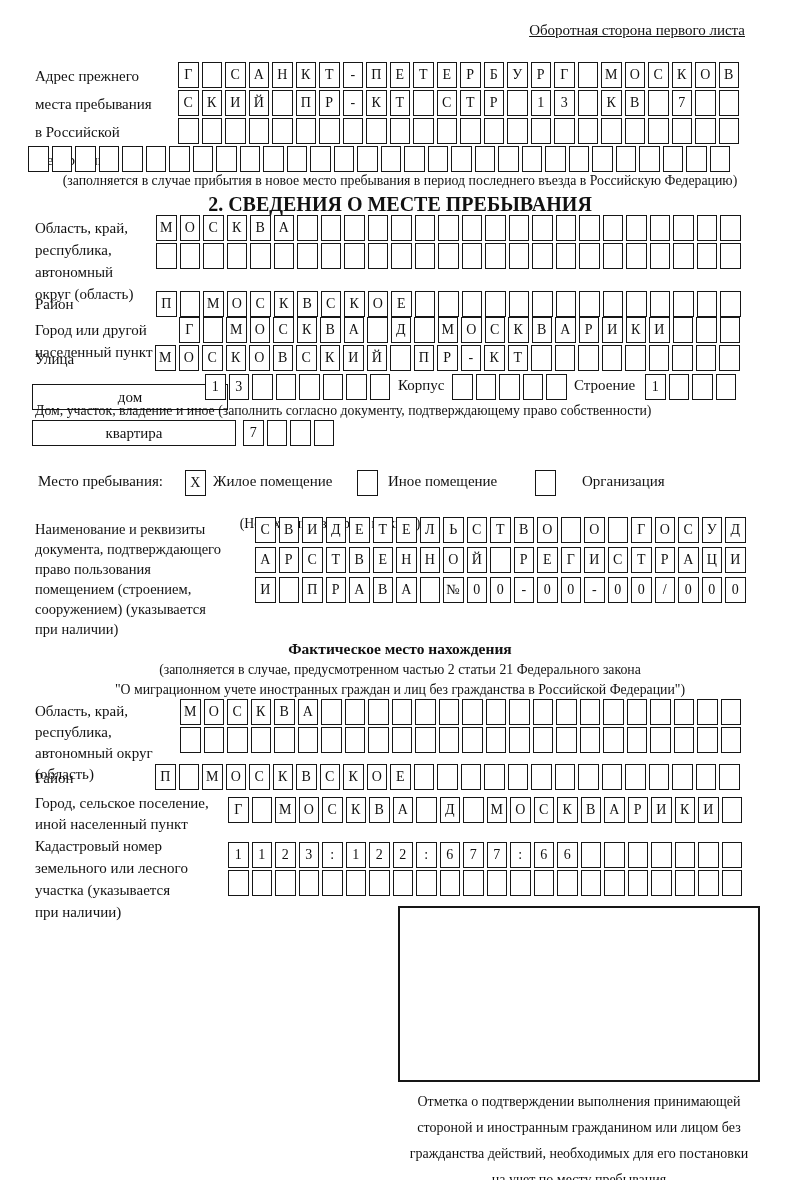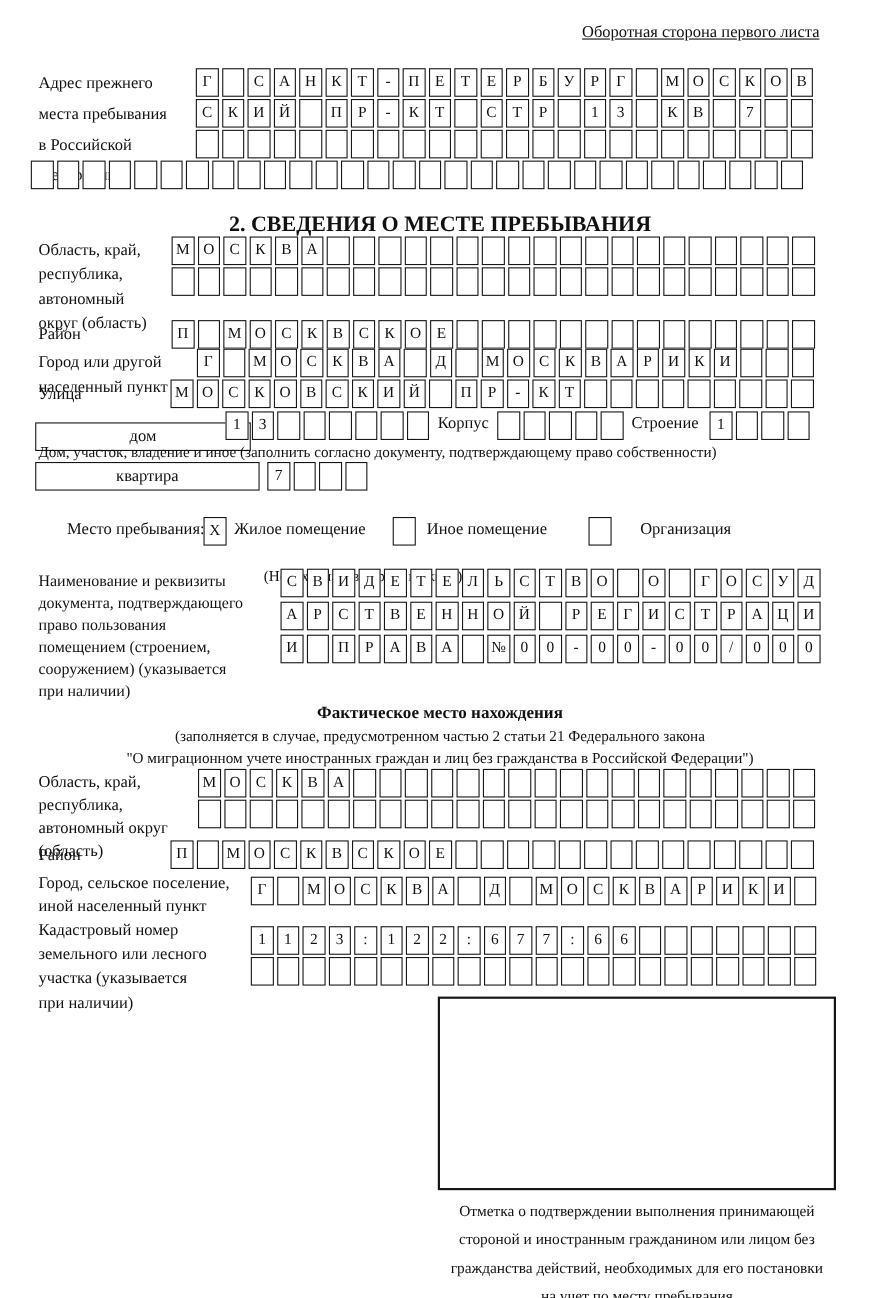--- a/index.html
+++ b/index.html
@@ -148,20 +148,21 @@
       <div class="cell"></div>
       <div class="cell"></div>
       <div class="cell"></div>
       <div class="cell"></div>
       <div class="cell"></div>
       <div class="cell"></div>
       <div class="cell"></div>
       <div class="cell"></div>
       <div class="cell"></div>
     </div>
+  <div class="abs note center" style="top:173px;">(заполняется в случае прибытия в новое место пребывания в период последнего въезда в Российскую Федерацию)</div>
 
   <div class="abs title center" style="top:193px;">2. СВЕДЕНИЯ О МЕСТЕ ПРЕБЫВАНИЯ</div>
 
   <div class="abs lbl tight" style="left:35px; top:217px;">Область, край,
 республика,
 автономный
 округ (область)</div>
   <div class="abs cells" style="left:156px; top:215px;">
       <div class="cell">М</div>
       <div class="cell">О</div>
@@ -333,21 +334,21 @@
   <div class="abs labelbox" style="left:32px; top:420px; width:204px;">квартира</div>
 
   <div class="abs note" style="left:35px; top:403px;">Дом, участок, владение и иное (заполнить согласно документу, подтверждающему право собственности)</div>
   <div class="abs cells" style="left:243px; top:420px;">
       <div class="cell">7</div>
       <div class="cell"></div>
       <div class="cell"></div>
       <div class="cell"></div>
     </div>
 
-  <div class="abs stext" style="left:38px; top:473px;margin-left:23px;">Место пребывания:</div>
+  <div class="abs stext" style="left:38px; top:473px;">Место пребывания:</div>
   <div class="abs cell" style="left:185px; top:470px;">X</div>
   <div class="abs stext" style="left:213px; top:473px;">Жилое помещение</div>
   <div class="abs cell" style="left:357px; top:470px;"></div>
   <div class="abs stext" style="left:388px; top:473px;">Иное помещение</div>
   <div class="abs cell" style="left:535px; top:470px;"></div>
   <div class="abs stext" style="left:582px; top:473px;">Организация</div>
   <div class="abs note" style="left:130px; top:516px; width:400px; text-align:center;">(Необходимо выбрать нужное)</div>
 
   <div class="abs lbl doc" style="left:35px; top:519px;">Наименование и реквизиты
 документа, подтверждающего

